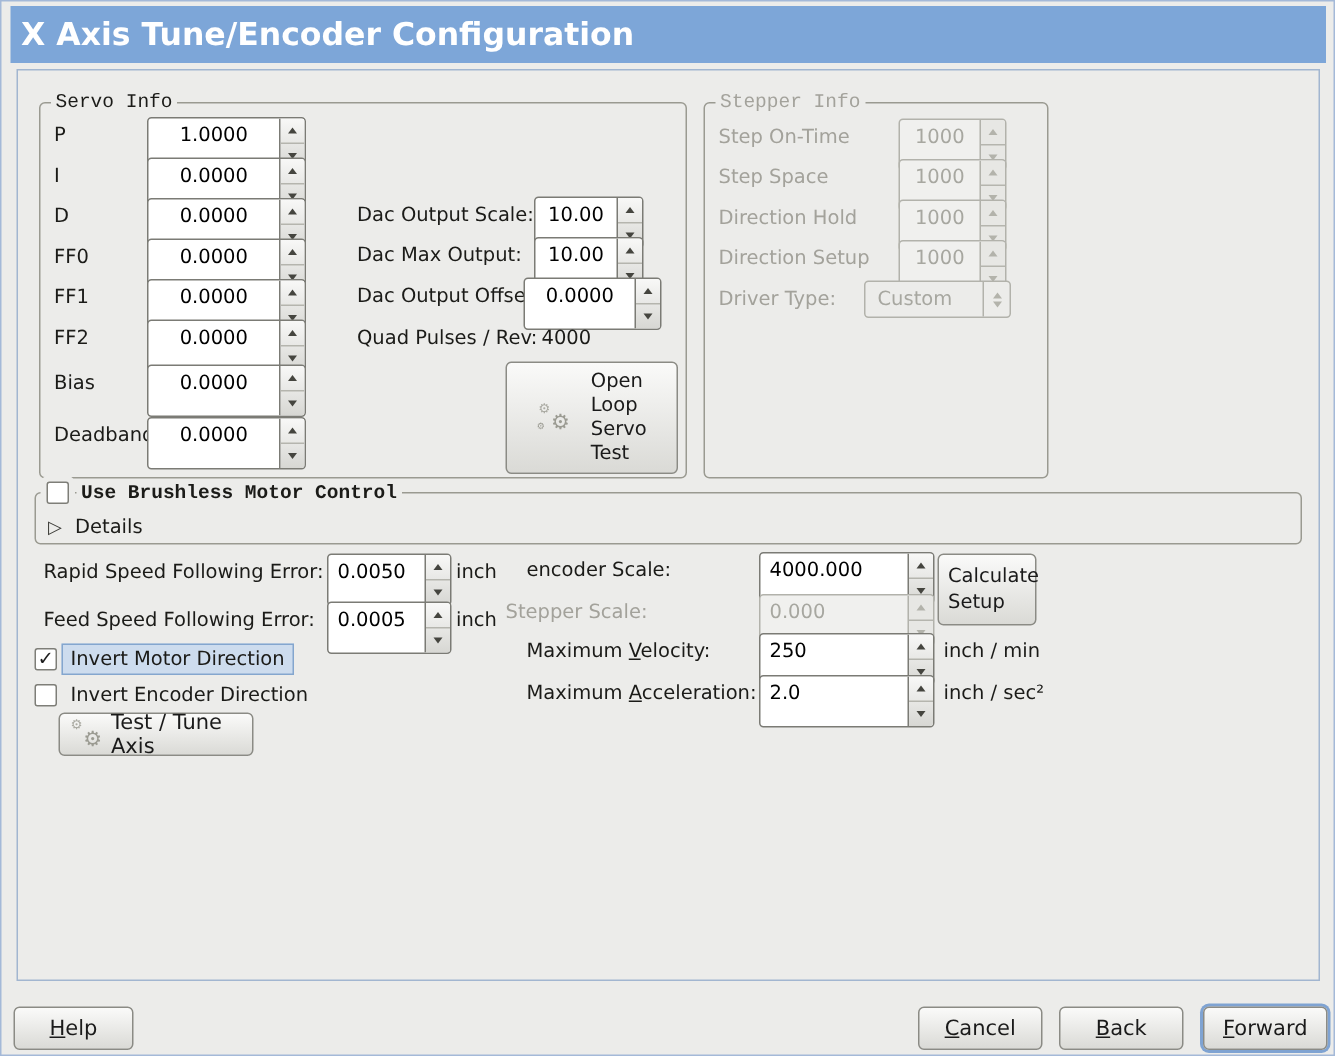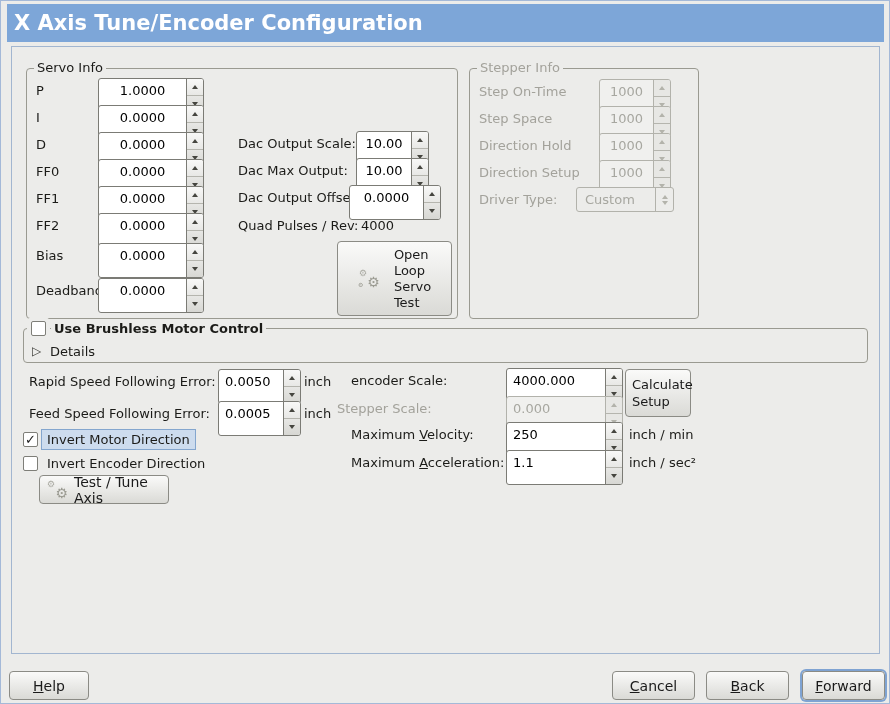--- a/index.html
+++ b/index.html
@@ -15,21 +15,21 @@
     background:#7da6d8; color:#ffffff; font-size:21px; font-weight:bold;
     line-height:38px; padding-left:7px;
   }
   .content-frame {
     position:absolute; left:10px; top:45px; width:869px; height:608px;
     border:1px solid #a2b6d0;
   }
   .gframe { position:absolute; border:1px solid #9a9a91; border-radius:4px; }
   .glabel {
     position:absolute; background:#ececea; padding:0 3px; font-size:13px;
-    white-space:nowrap; line-height:15px;
+    white-space:nowrap; line-height:15px;font-family:Liberation Mono, monospace;
   }
   .lbl { position:absolute; font-size:13px; line-height:25px; height:25px; white-space:nowrap; }
   .dis { color:#a3a29b !important; }
   .bold { font-weight:bold; }
   .mn { text-decoration:underline; }
   .static-val { position:absolute; font-size:13px; line-height:25px; white-space:nowrap; }
 
   
   .spinbox {
     position:absolute; height:35px; background:#ffffff;
@@ -311,21 +311,21 @@
     <span class="sb-val left">250</span>
     <span class="sb-spin">
         <span class="sb-up"></span>
         <span class="sb-dn"></span>
       </span>
   </div>
   <span class="lbl" style="left:628px;top:421px">inch / min</span>
 
   <span class="lbl" style="left:350px;top:449px"><span>Maximum </span><span class="mn">A</span><span>cceleration:</span></span>
   <div class="spinbox" style="left:505px;top:449px;width:117px">
-    <span class="sb-val left">1.1</span>
+    <span class="sb-val left">2.0</span>
     <span class="sb-spin">
         <span class="sb-up"></span>
         <span class="sb-dn"></span>
       </span>
   </div>
   <span class="lbl" style="left:628px;top:449px">inch / sec²</span>
 
   <div class="checkbox" style="left:22px;top:431px"><span>✓</span></div>
   <span class="hl-label" style="left:40px;top:428px">Invert Motor Direction</span>
 

